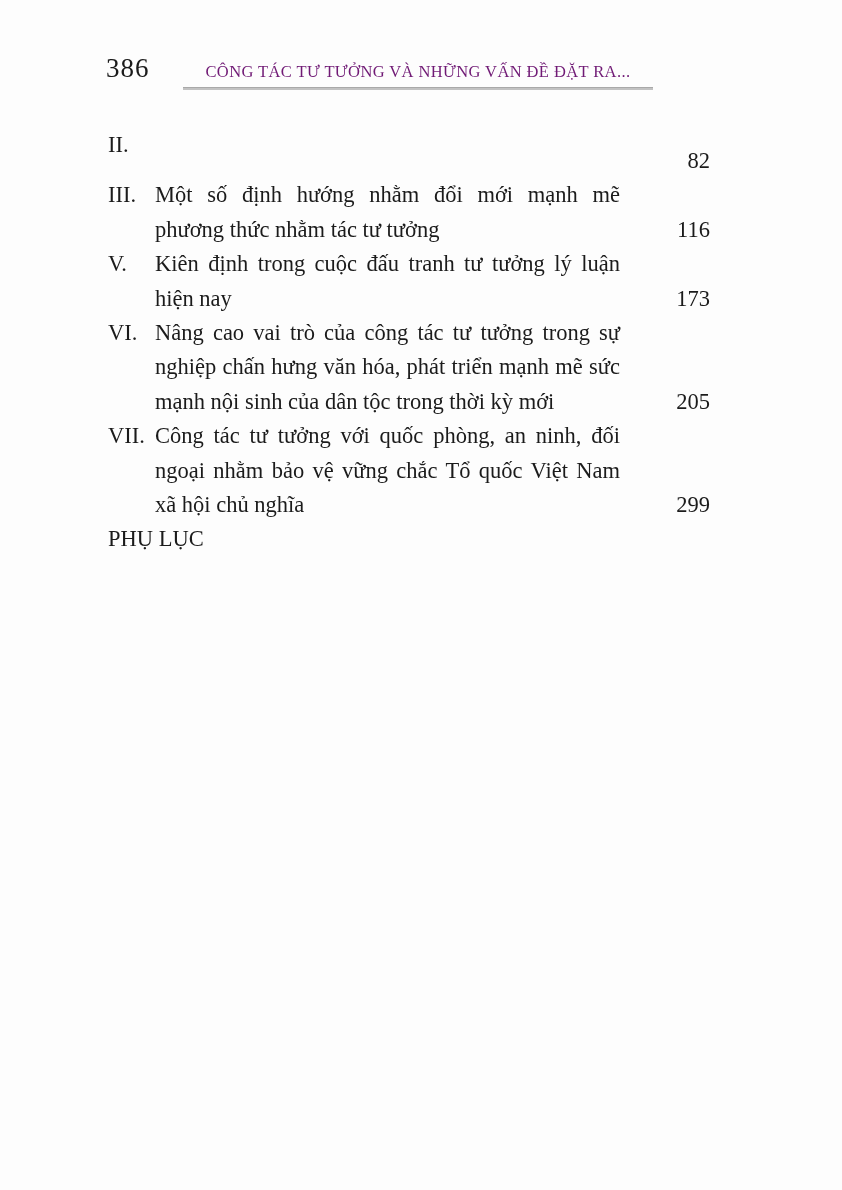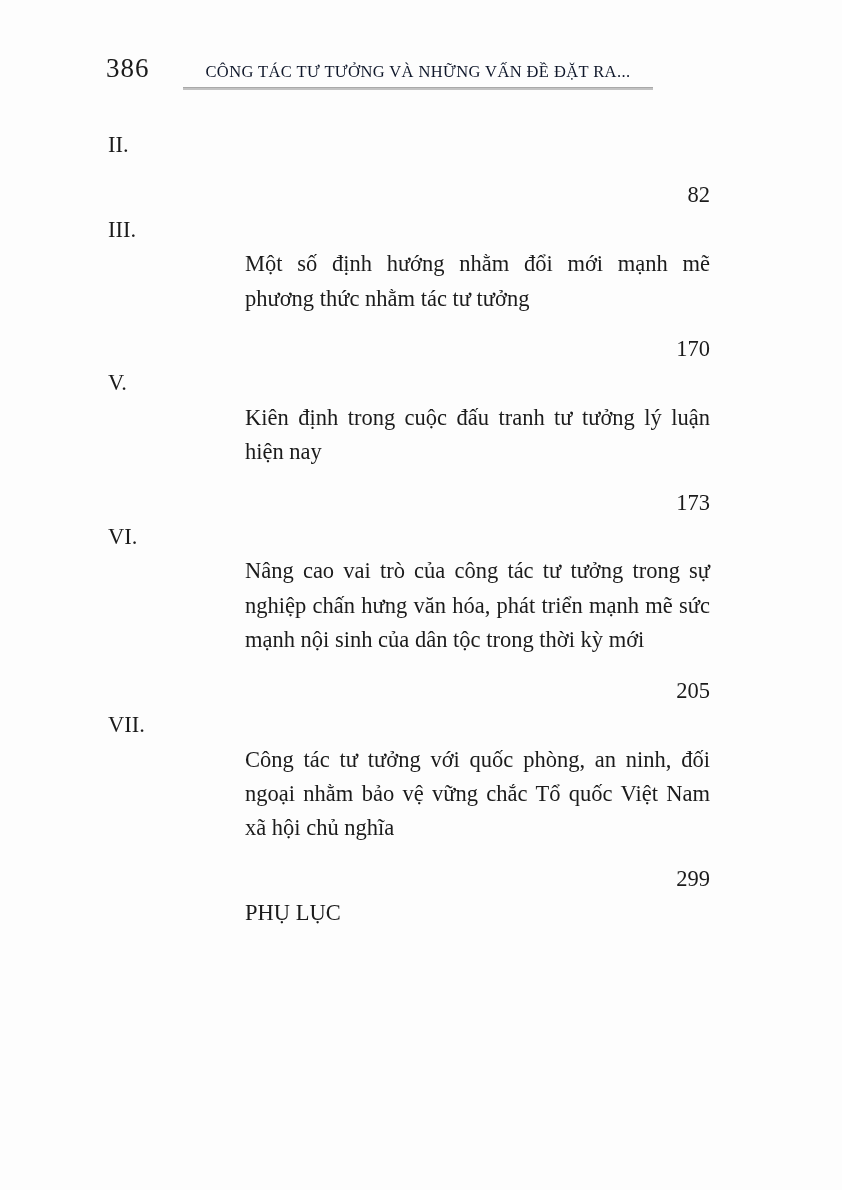--- a/index.html
+++ b/index.html
@@ -27,21 +27,21 @@
   }
   .running-title {
     position: absolute;
     left: 183px;
     top: 62px;
     width: 470px;
     text-align: center;
     font-size: 16.5px;
     letter-spacing: 0.4px;
     white-space: nowrap;
-    color: #0f172a;
+    color: #701a75;
   }
   .header-rule {
     position: absolute;
     left: 183px;
     top: 87px;
     width: 470px;
     height: 3px;
     background: var(--rule-color, #c2c2c2);
     border-top: 1px solid #a9a9a9;
   }
@@ -49,21 +49,20 @@
     position: absolute;
     left: 108px;
     top: 128px;
     width: 602px;
   }
   .toc-entry {
     display: flex;
     align-items: flex-end;
     font-size: 22.5px;
     line-height: 34.4px;
-    flex-direction: column;
   }
   .toc-num {
     width: 47px;
     flex: none;
     align-self: flex-start;
   }
   .toc-title {
     width: 465px;
     flex: none;
     text-align: justify;
@@ -90,21 +89,21 @@
   <main class="toc">
 
     <div class="toc-entry">
       <div class="toc-num">II.</div>
       <div class="toc-page">82</div>
     </div>
 
     <div class="toc-entry">
       <div class="toc-num">III.</div>
       <div class="toc-title">Một số định hướng nhằm đổi mới mạnh mẽ phương thức nhằm tác tư tưởng</div>
-      <div class="toc-page">170</div>
+      <div class="toc-page">116</div>
     </div>
 
 
     <div class="toc-entry">
       <div class="toc-num">V.</div>
       <div class="toc-title">Kiên định trong cuộc đấu tranh tư tưởng lý luận hiện nay</div>
       <div class="toc-page">173</div>
     </div>
 
     <div class="toc-entry">

